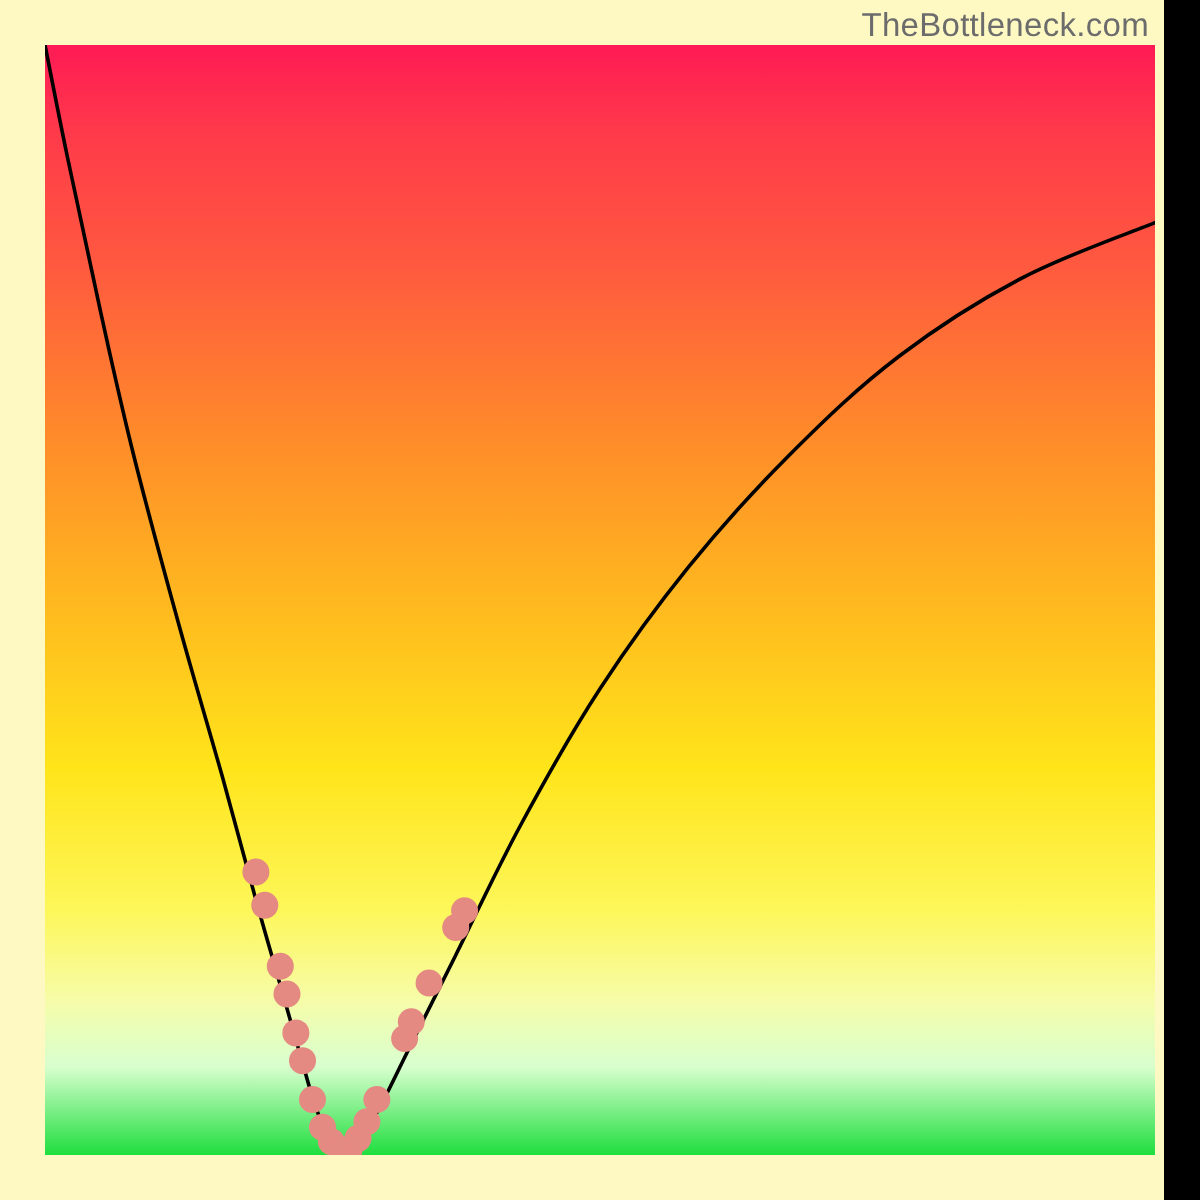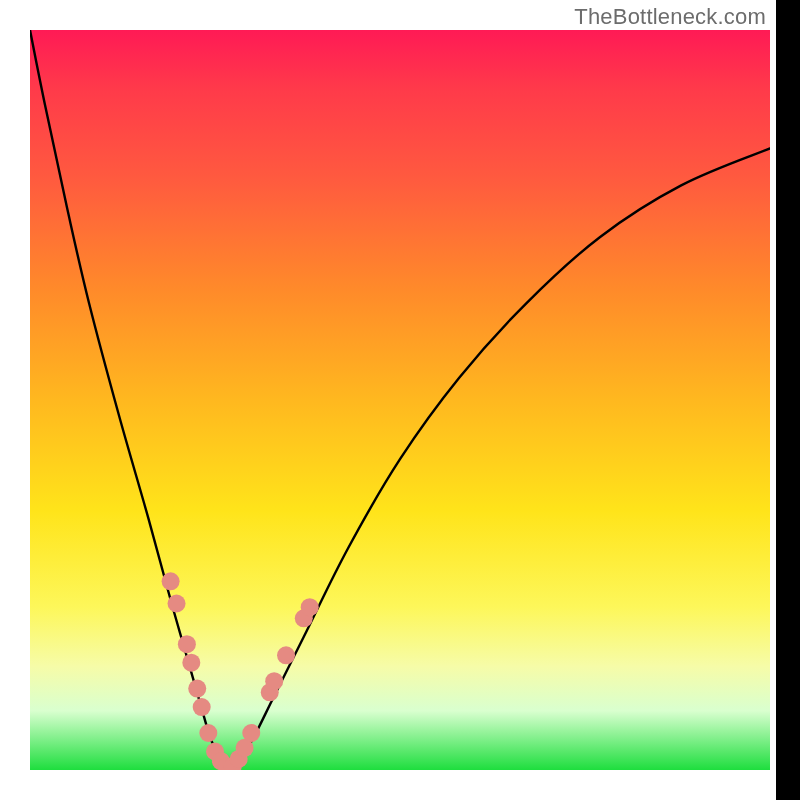--- a/index.html
+++ b/index.html
@@ -8,21 +8,21 @@
     width: 800px;
     height: 800px;
     overflow: hidden;
     background: #000;
     font-family: Arial, Helvetica, sans-serif;
   }
   .frame {
     position: absolute;
     left: 0; top: 0;
     width: 776px; height: 800px;
-    background: #ffffff;
+    background: #fef9c3;
   }
   .plot-area {
     position: absolute;
     left: 30px;
     top: 30px;
     width: 740px;
     height: 740px;
     
     background: linear-gradient(to bottom,
       #ff1a55 0%,

